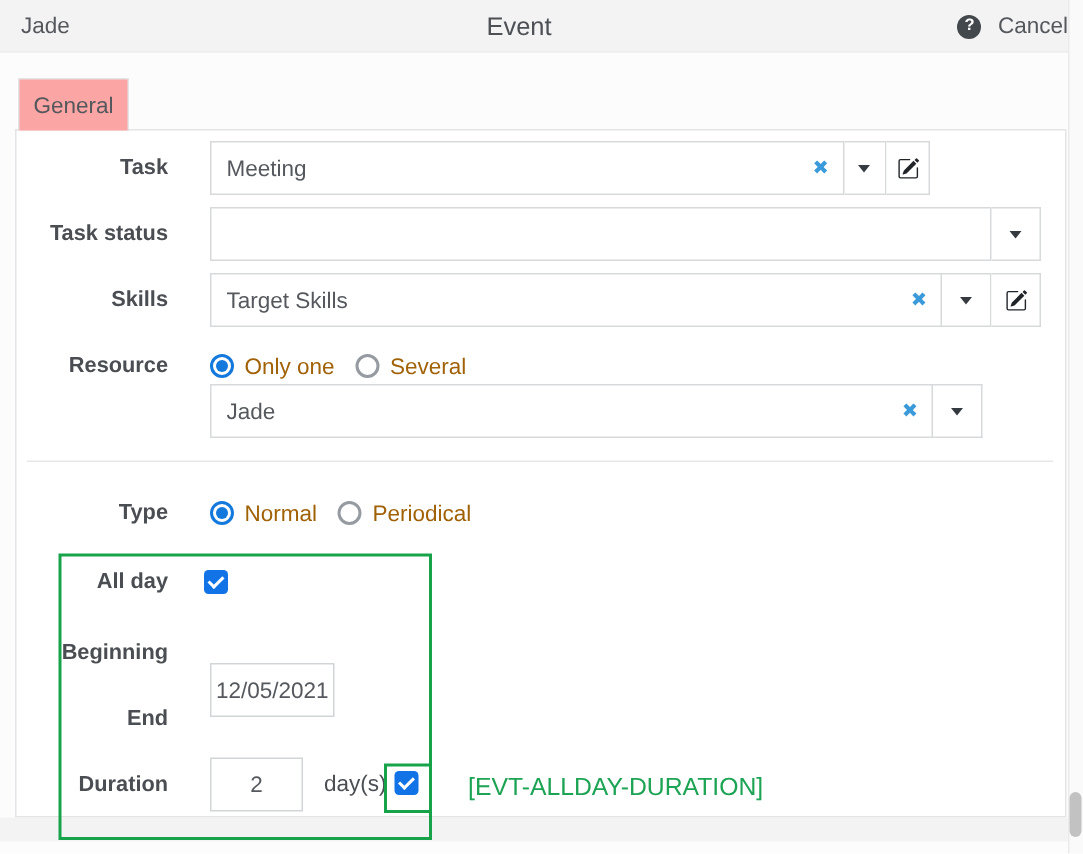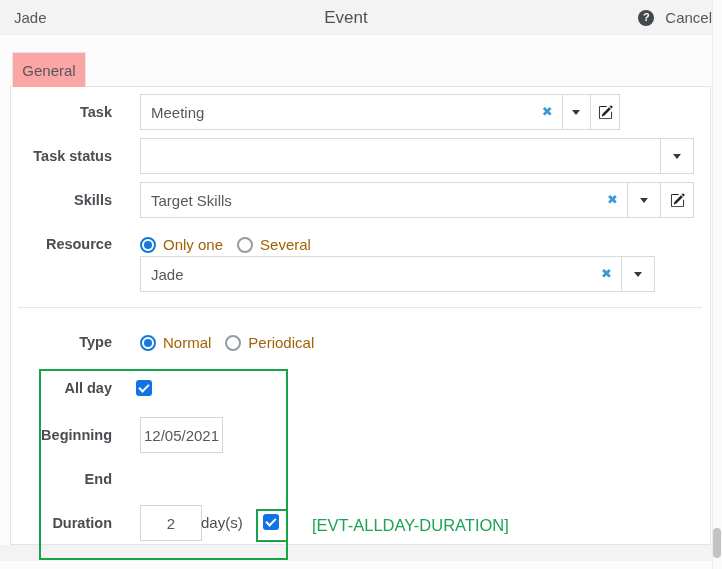--- a/index.html
+++ b/index.html
@@ -139,27 +139,27 @@
 
   <div class="lbl" style="top:332px">Type</div>
   <div class="radio-row" style="left:140px; top:334px;">
     <span class="radio on"></span><span class="rlabel">Normal</span><span class="radio off"></span><span class="rlabel">Periodical</span>
   </div>
 
   <div class="lbl" style="top:378px">All day</div>
   <span class="checkbox" style="left:136px; top:380px;"></span>
 
   <div class="lbl" style="top:425px">Beginning</div>
-  <input class="date-input" style="left: 140px; top: 417px;" value="12/05/2021">
+  <input class="date-input" style="left: 140px; top: 442px;" value="12/05/2021">
 
   <div class="lbl" style="top:469px">End</div>
 
   <div class="lbl" style="top:513px">Duration</div>
   <input class="date-input" style="left: 140px; top: 505px; width: 62px;" value="2">
-  <div class="unit" style="left:201px; top:513px;">day(s)</div>
+  <div class="unit" style="left:216px; top:513px;">day(s)</div>
   <span class="checkbox" style="left:263px; top:514px;"></span>
 
   <div class="green-rect"></div>
   <div class="green-box-small"></div>
   <div class="annotation">[EVT-ALLDAY-DURATION]</div>
 
   <div class="scrollbar">
     <div class="scroll-thumb"></div>
   </div>
 

